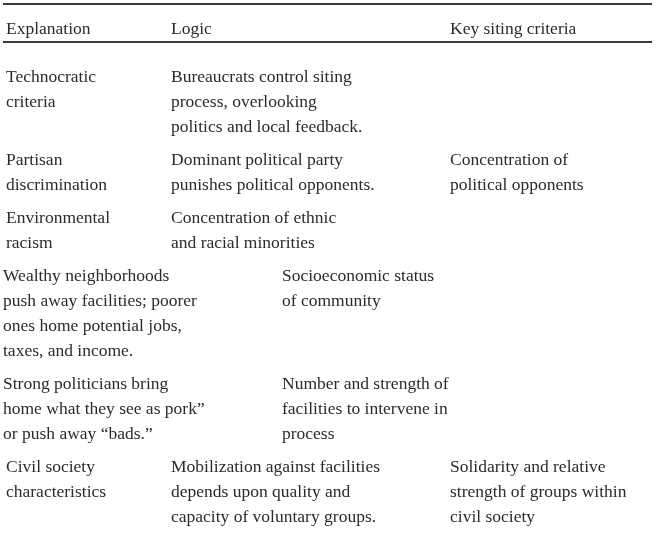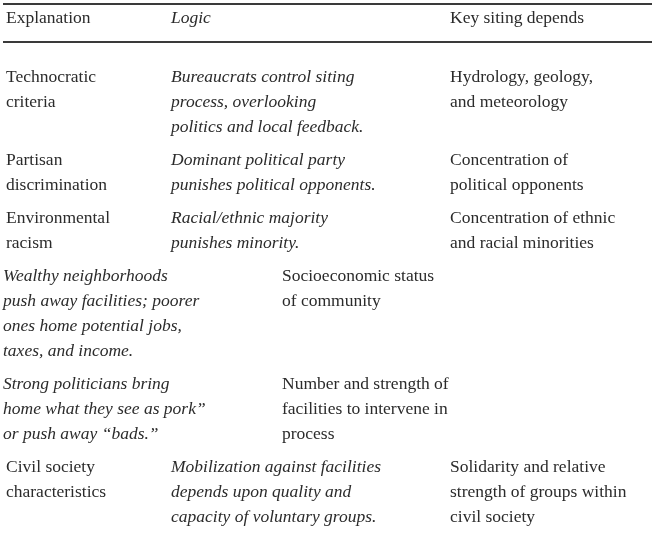--- a/index.html
+++ b/index.html
@@ -33,77 +33,73 @@
       height: 0;
       border-top: 2px solid #4a4a4a;
     }
     .row {
       display: flex;
       font-size: 17.5px;
       line-height: 25px;
     }
     .header-row {
       height: 36px;
-      align-items: flex-start;
+      align-items: flex-end;
       padding-top: 0px;
     }
     .cell {
       box-sizing: border-box;
       white-space: pre-line;
     }
     .c1 { width: 168px; padding-left: 3px; }
-    .c2 { width: 279px; padding-left: 0px; font-style: italic; }
+    .c2 { width: 279px; padding-left: 0px; }
     .c3 { width: 202px; padding-left: 0px; }
     .body-rows {
       padding-top: 21px;
     }
     .data-row {
       margin-bottom: 8px;
     }
     .data-row:last-child {
       margin-bottom: 6px;
     }
   </style>
 </head>
 <body>
 
 <div class="table-wrap">
   <div class="rule-top"></div>
 
   <div class="row header-row">
     <div class="cell c1">Explanation</div>
     <div class="cell c2">Logic</div>
-    <div class="cell c3">Key siting depends</div>
+    <div class="cell c3">Key siting criteria</div>
   </div>
 
   <div class="rule-head"></div>
 
   <div class="body-rows">
     <div class="row data-row">
       <div class="cell c1">Technocratic
 criteria</div>
       <div class="cell c2">Bureaucrats control siting
 process, overlooking
 politics and local feedback.</div>
-      <div class="cell c3">Hydrology, geology,
-and meteorology</div>
     </div>
     <div class="row data-row">
       <div class="cell c1">Partisan
 discrimination</div>
       <div class="cell c2">Dominant political party
 punishes political opponents.</div>
       <div class="cell c3">Concentration of
 political opponents</div>
     </div>
     <div class="row data-row">
       <div class="cell c1">Environmental
 racism</div>
-      <div class="cell c2">Racial/ethnic majority
-punishes minority.</div>
       <div class="cell c3">Concentration of ethnic
 and racial minorities</div>
     </div>
     <div class="row data-row">
       <div class="cell c2">Wealthy neighborhoods
 push away facilities; poorer
 ones home potential jobs,
 taxes, and income.</div>
       <div class="cell c3">Socioeconomic status
 of community</div>

